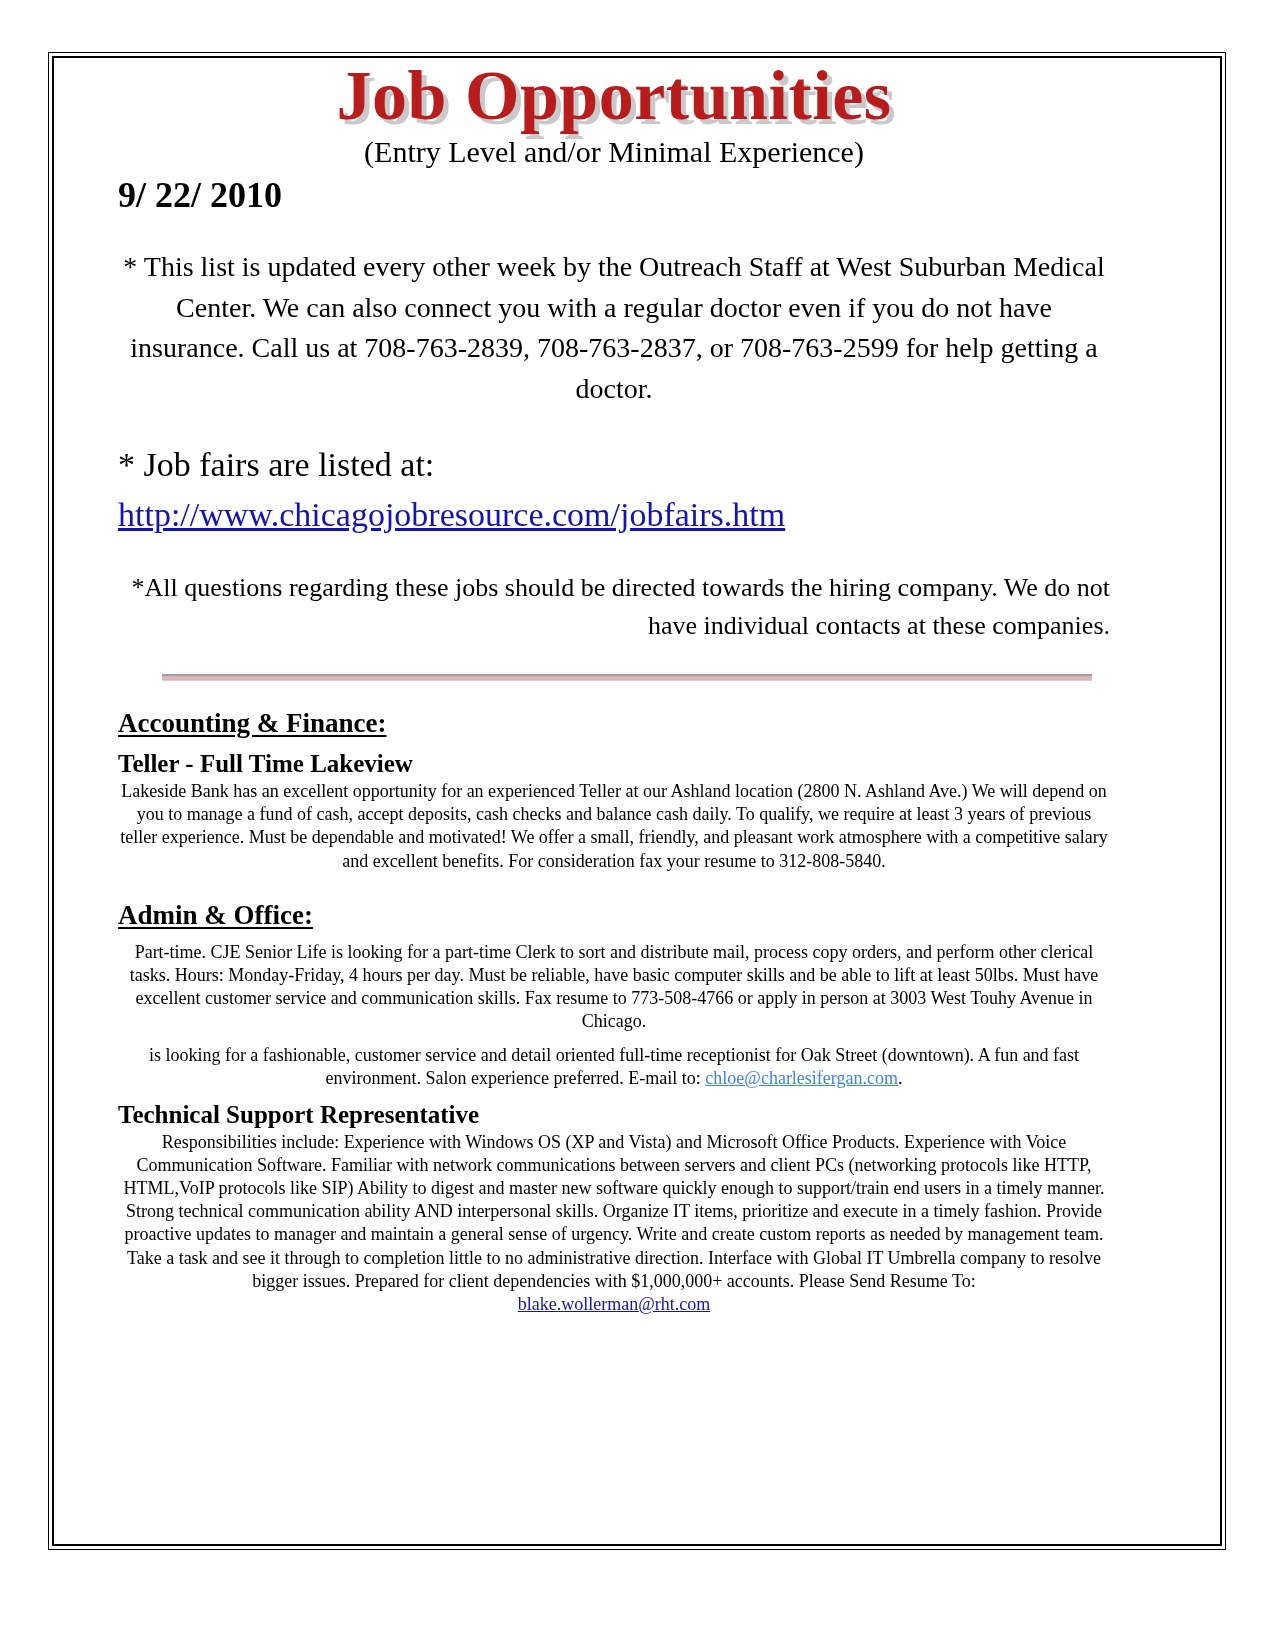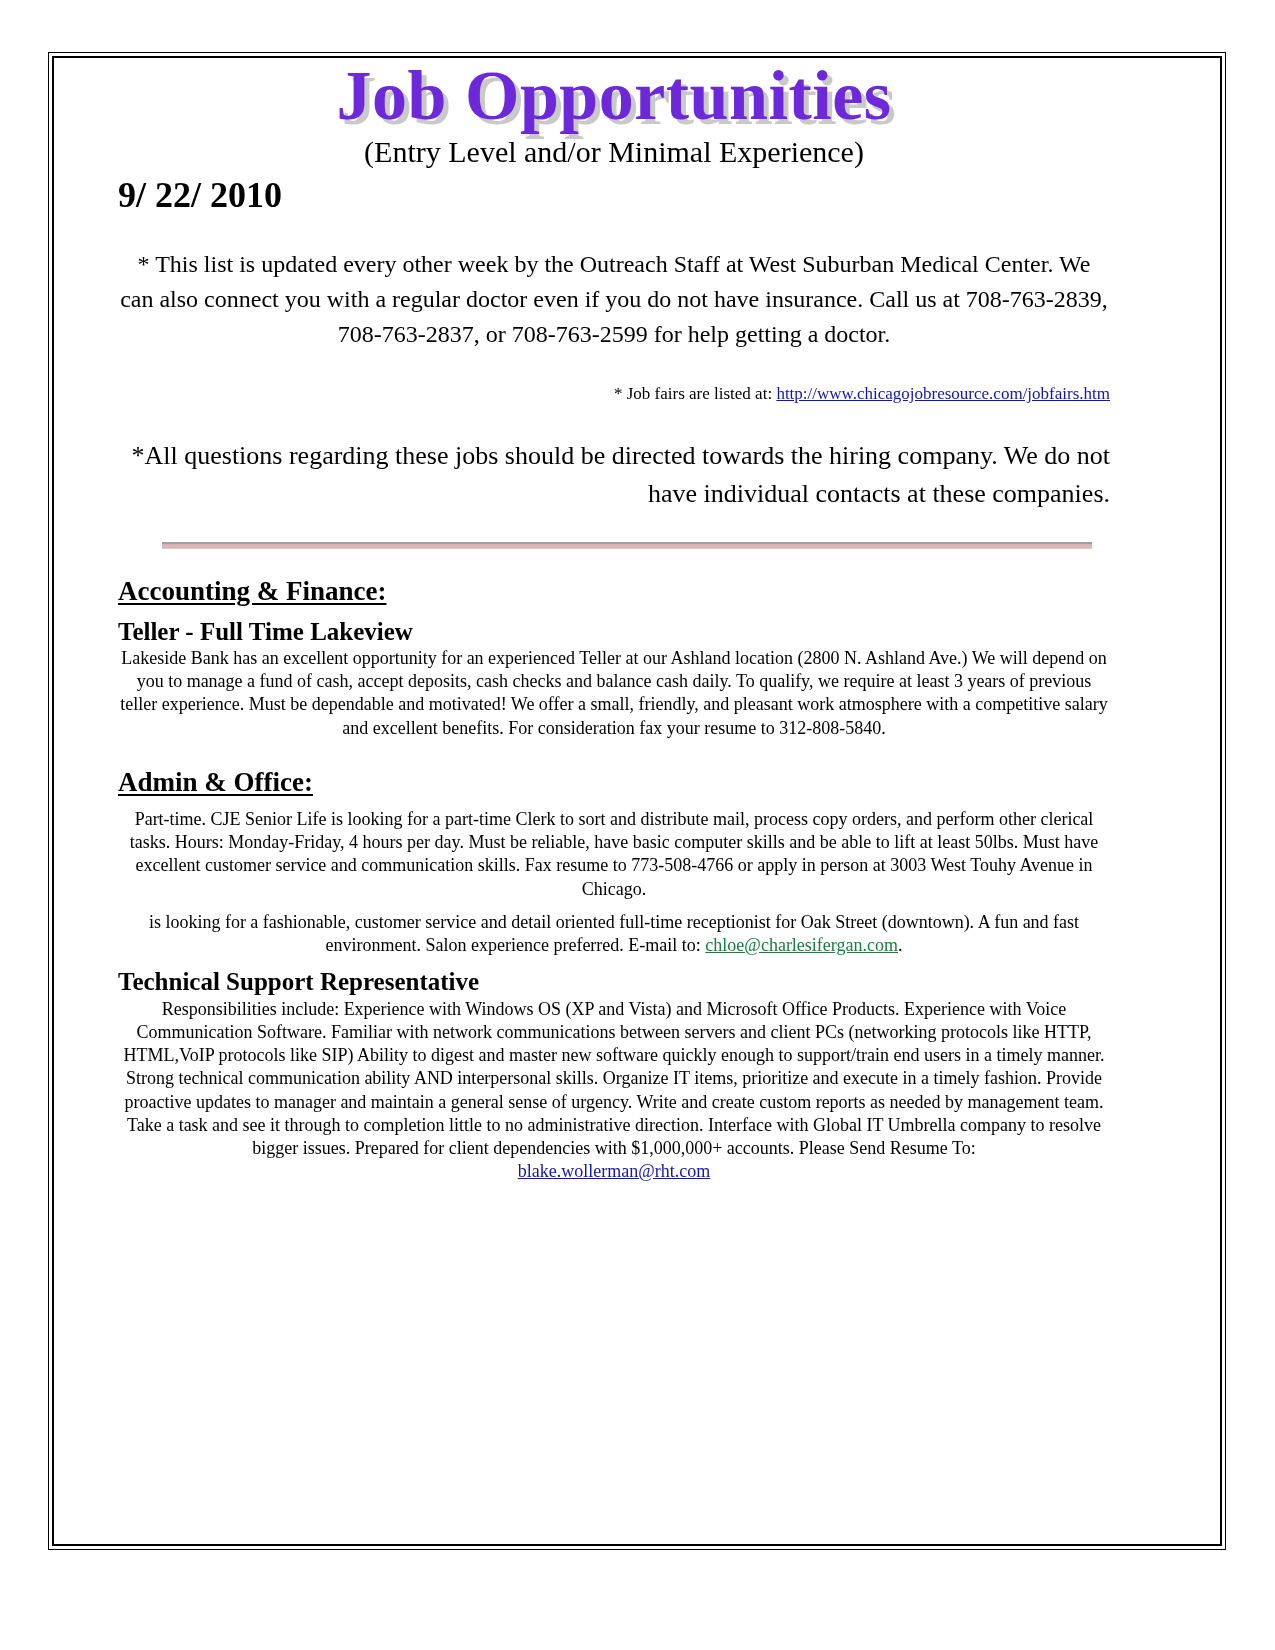--- a/index.html
+++ b/index.html
@@ -44,21 +44,21 @@
   }
 
   
   .doc-title {
     text-align: center;
     font-family: "Liberation Serif", "DejaVu Serif", serif;
     font-size: 70px;
     font-weight: bold;
     line-height: 1.04;
     letter-spacing: 0.5px;
-    color: #6d28d9;
+    color: #b91c1c;
     text-shadow: 5px 5px 0 #c9c9c9;
     margin: 0 0 2px 0;
     white-space: nowrap;
   }
   .doc-subtitle {
     text-align: center;
     font-size: 30px;
     line-height: 1.15;
     margin: 2px 0 0 0;
   }
@@ -66,27 +66,27 @@
     text-align: left;
     font-size: 36px;
     font-weight: bold;
     line-height: 1.15;
     margin: 6px 0 0 0;
   }
 
   
   .intro {
     text-align: center;
-    font-size: 24px;
+    font-size: 28px;
     line-height: 1.46;
     margin: 30px 0 0 0;
   }
   .intro-jobfairs {
-    text-align: right;
-    font-size: 17px;
+    text-align: left;
+    font-size: 34px;
     line-height: 1.46;
     margin: 30px 0 0 0;
   }
   .intro-all {
     text-align: right;
     font-size: 26px;
     line-height: 1.46;
     margin: 30px 0 0 0;
   }
   a.weblink {
@@ -133,21 +133,21 @@
     line-height: 1.22;
     margin: 0;
   }
   .job-body {
     font-size: 18px;
     line-height: 1.29;
     margin: 0;
     text-align: center;
   }
   a.mailto-plain {
-    color: #15803d;
+    color: #3b82f6;
     text-decoration: underline;
   }
   a.mailto-link {
     color: #1414b4;
     text-decoration: underline;
   }
 </style>
 </head>
 <body>
 

